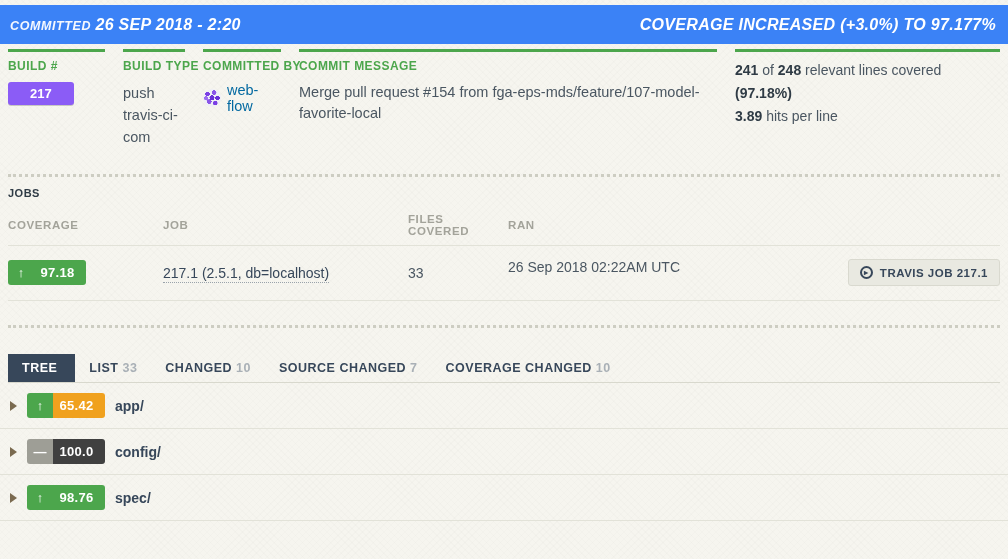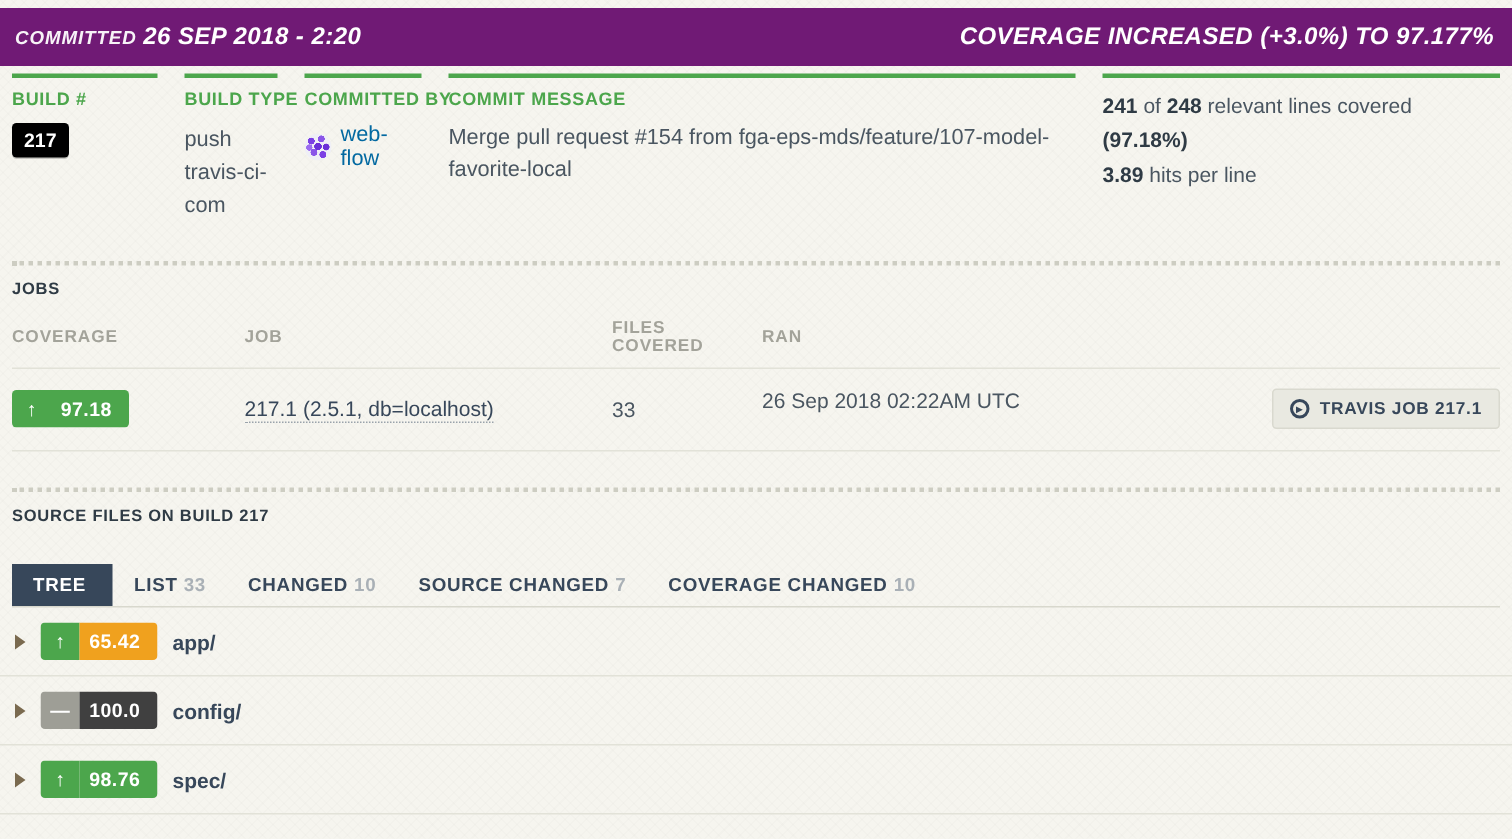--- a/index.html
+++ b/index.html
@@ -55,22 +55,22 @@
   .col-build   { width:97px; flex:0 0 97px;}
   .col-type    { width:62px; flex:0 0 62px;}
   .col-by      { width:78px; flex:0 0 78px;}
   .col-message { flex:1 1 auto; min-width:0;}
   .col-run     { width:265px; flex:0 0 265px;}
   .col-title{
     color:#4ca64c;font-weight:bold;font-size:12px;letter-spacing:.45px;
     text-transform:uppercase;margin-bottom:9px;white-space:nowrap;
   }
   .build-num{
-    display:inline-block;background:#000000;color:#fff;
-    font-size:13px;font-weight:bold;padding:4px 8px;border-radius:3px;
+    display:inline-block;background:#8b5cf6;color:#fff;
+    font-size:13px;font-weight:bold;padding:4px 22px;border-radius:3px;
     box-shadow:0 1px 0 rgba(0,0,0,.18);
   }
   .plain{ font-size:14.5px;color:#4a5661;line-height:22px;}
   .user-row{ display:flex;align-items:center;gap:6px;font-size:14.5px;color:#0369a1;}
   .avatar{
     width:18px;height:18px;border-radius:50%;flex:0 0 18px;
     background:
       radial-gradient(circle at 25% 28%, #7b3fe4 0 2.2px, transparent 2.4px),
       radial-gradient(circle at 62% 20%, #8a55e8 0 2.2px, transparent 2.4px),
       radial-gradient(circle at 80% 50%, #6a30d8 0 2.2px, transparent 2.4px),
@@ -156,21 +156,21 @@
     border-top:5px solid transparent;border-bottom:5px solid transparent;
     margin-left:2px;cursor:pointer;flex:0 0 auto;
   }
   .tree-name{ font-size:14px;font-weight:bold;color:#37475a;}
 </style>
 </head>
 <body>
 
 <div class="page">
 
-  <div class="banner" style="background: #701a75;">
+  <div class="banner" style="background: #3b82f6;">
     <div class="left">
       <span class="label">COMMITTED</span>
       <span class="bigdate">26 SEP 2018 - 2:20</span>
     </div>
     <div class="right">COVERAGE INCREASED (+3.0%) TO 97.177%</div>
   </div>
 
   <div class="summary">
 
     <div class="col col-build">
@@ -249,21 +249,20 @@
             <span>TRAVIS JOB 217.1</span>
           </span>
         </td>
       </tr>
     </tbody>
   </table>
 
   <div style="height:24px"></div>
   <div class="dotsep"></div>
 
-  <div class="sec-title">SOURCE FILES ON BUILD 217</div>
 
   <div class="tabs">
     <div class="tab active">
       <span>TREE</span><span class="cnt"></span>
     </div>
     <div class="tab">
       <span>LIST</span><span class="cnt">33</span>
     </div>
     <div class="tab">
       <span>CHANGED</span><span class="cnt">10</span>

